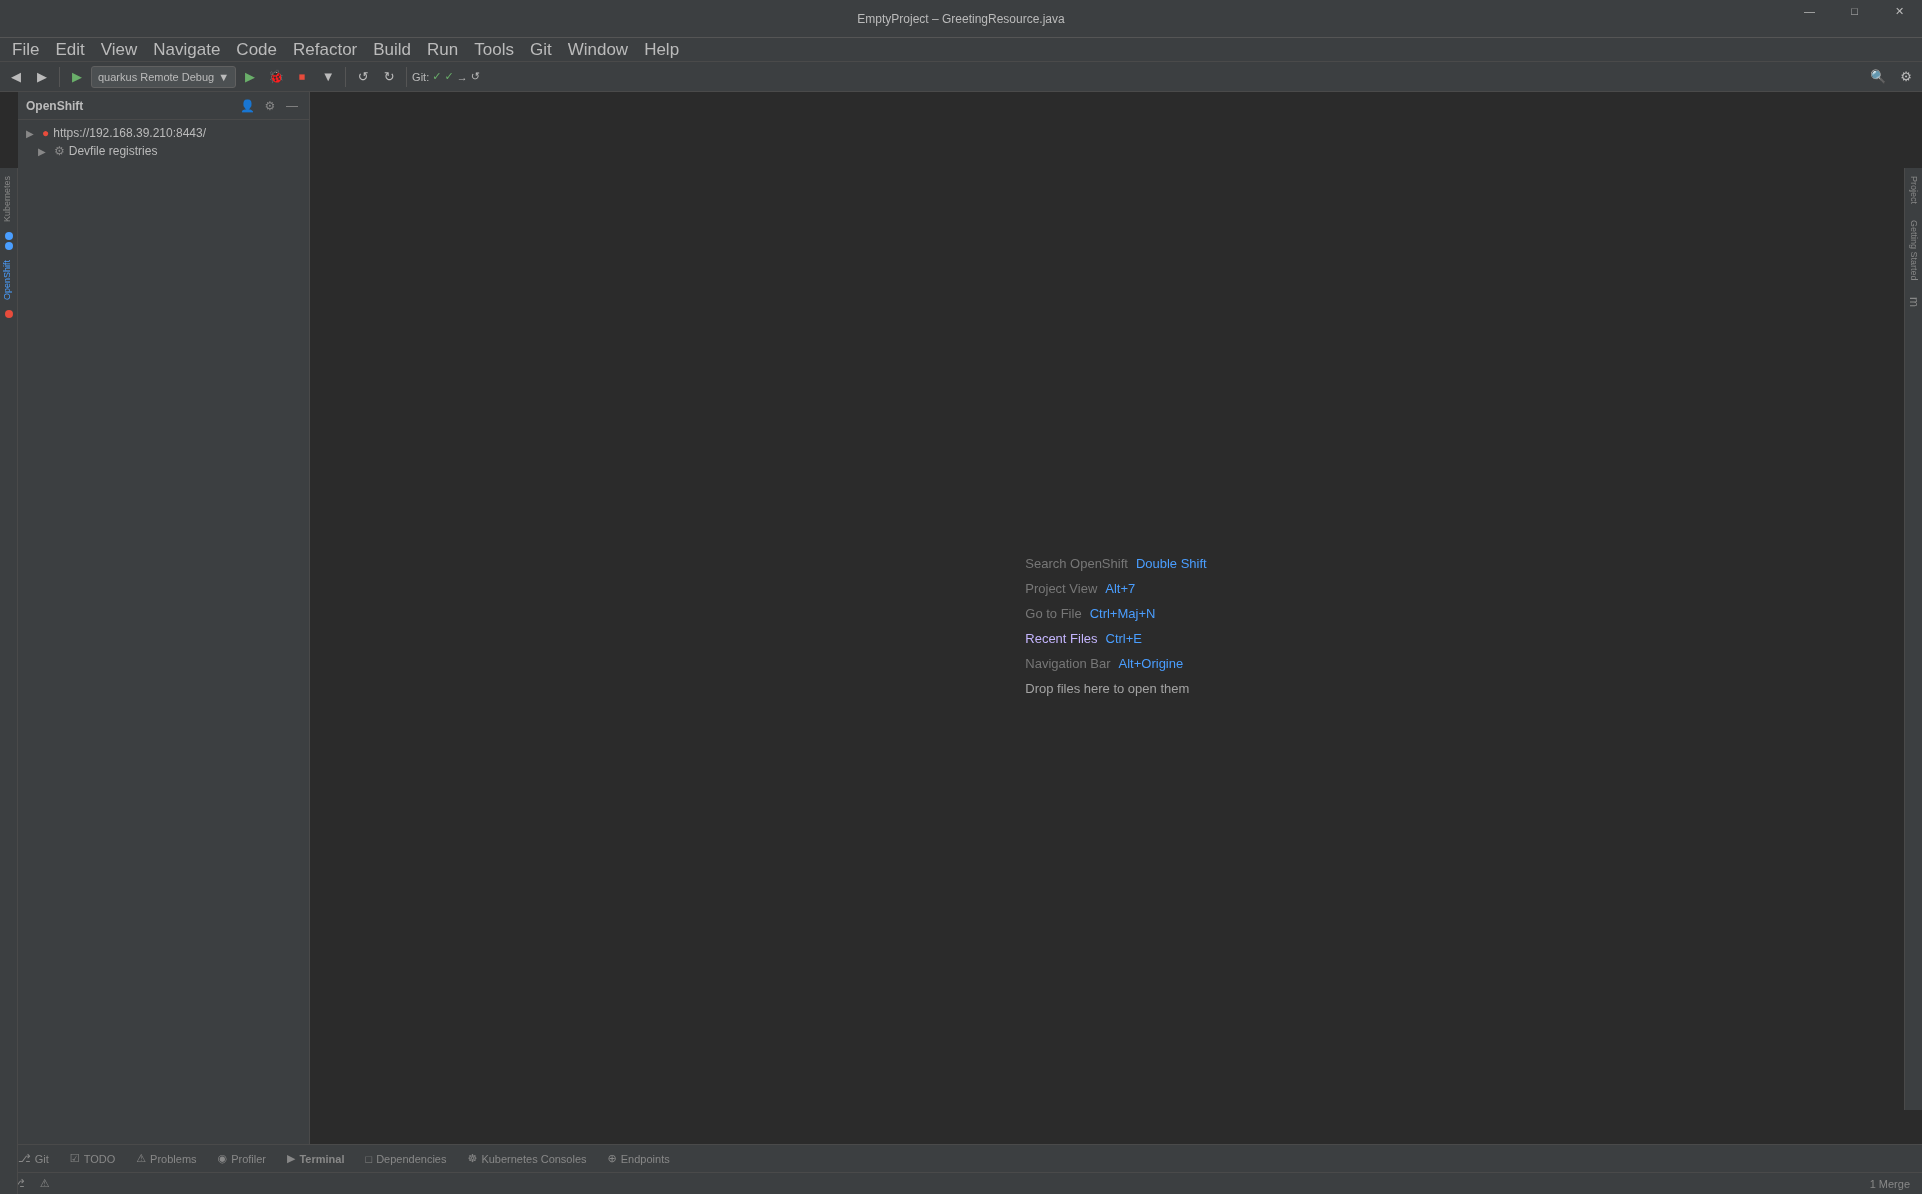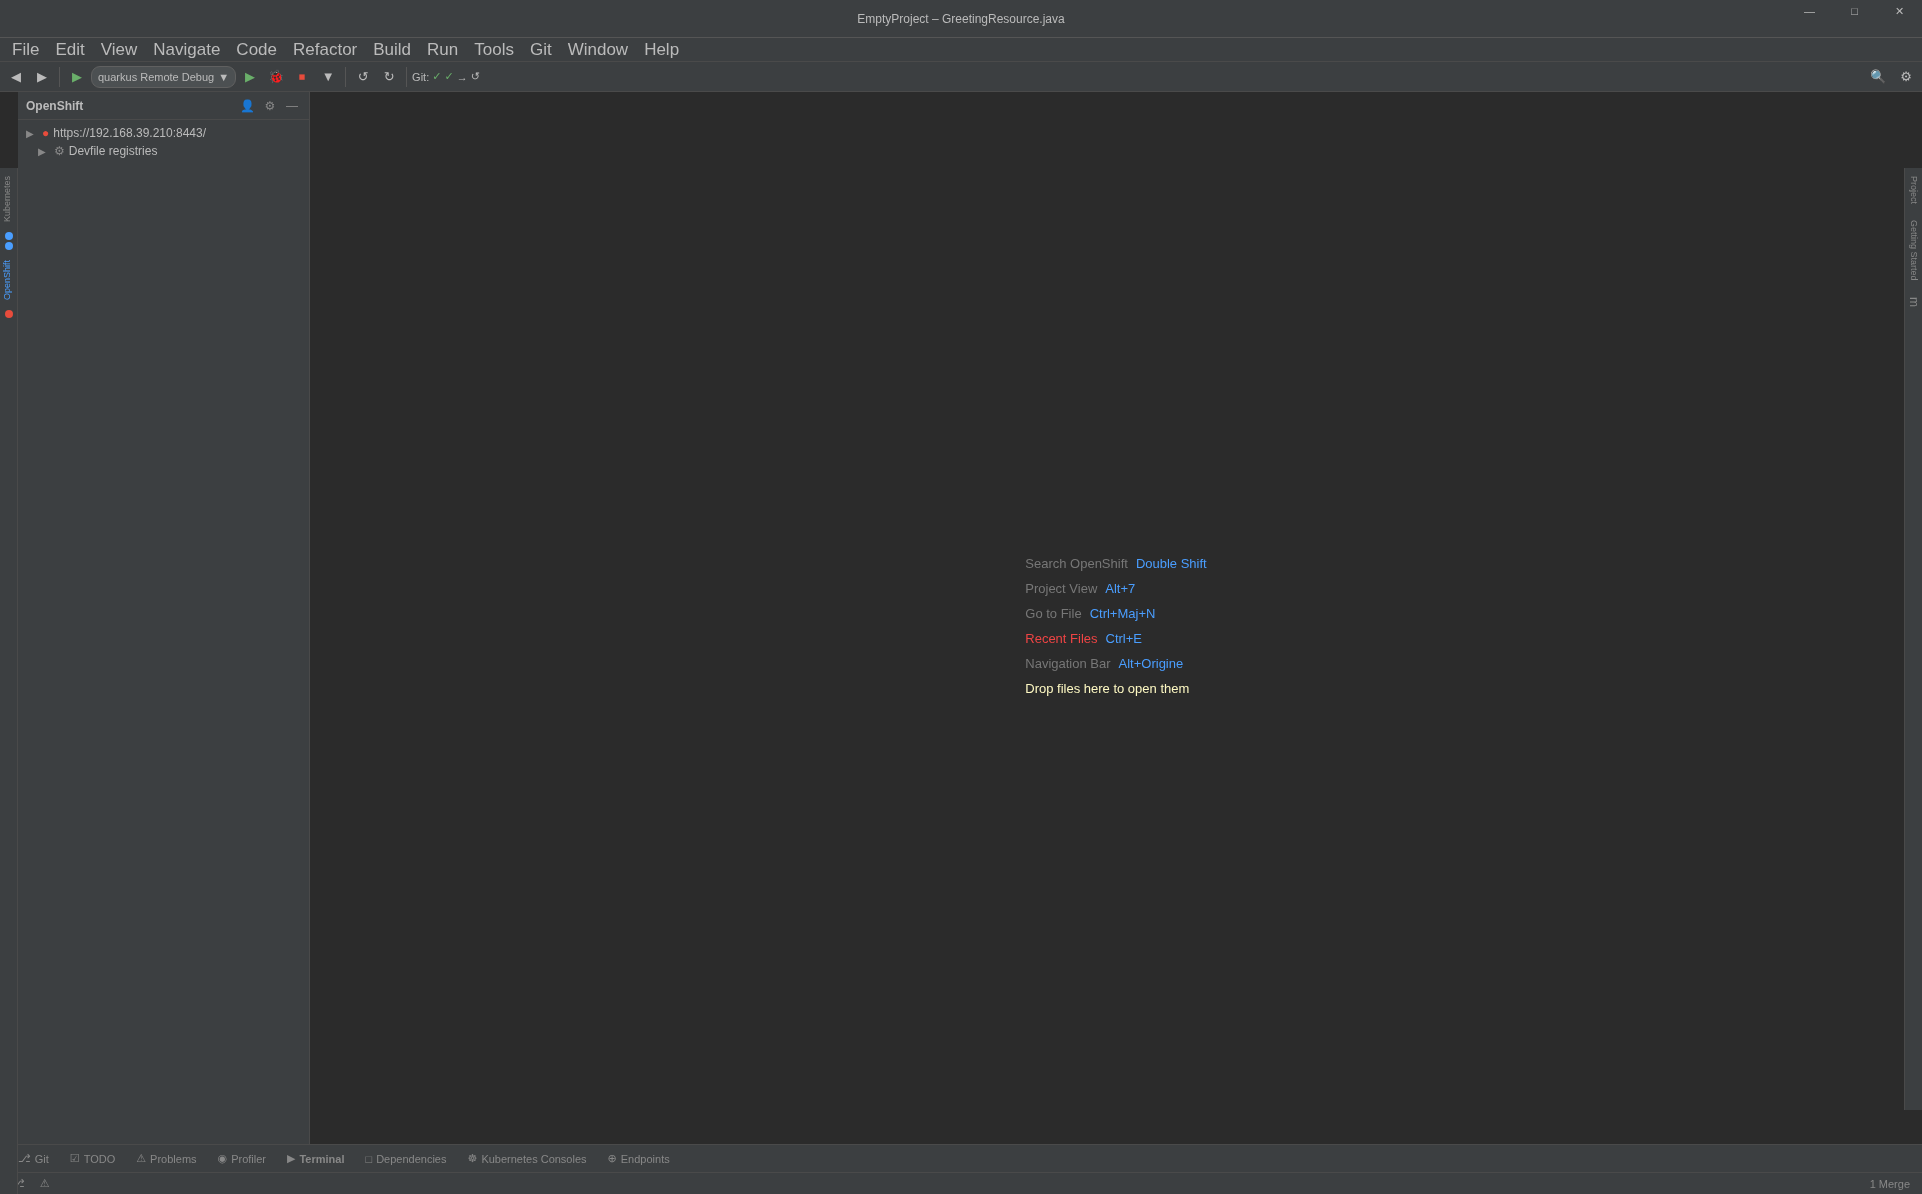--- a/index.html
+++ b/index.html
@@ -93,21 +93,21 @@
       width: 1px;
       height: 20px;
       background: #555;
       margin: 0 3px;
     }
     .toolbar-dropdown {
       display: flex;
       align-items: center;
       background: #4c5052;
       border: 1px solid #606060;
-      border-radius: 9px;
+      border-radius: 3px;
       padding: 2px 6px;
       cursor: pointer;
       font-size: 11px;
       color: #bbbbbb;
       height: 22px;
       gap: 4px;
     }
     .git-status {
       display: flex;
       align-items: center;
@@ -429,29 +429,29 @@
       </div>
       <div class="hint-row">
         <span style="color:#777; font-size:13px;">Project View</span>
         <span class="hint-shortcut" style="color:#4a9eff; font-size:13px;">Alt+7</span>
       </div>
       <div class="hint-row">
         <span style="color:#777; font-size:13px;">Go to File</span>
         <span class="hint-shortcut" style="color:#4a9eff; font-size:13px;">Ctrl+Maj+N</span>
       </div>
       <div class="hint-row">
-        <span style="color:#ef4444; font-size:13px;">Recent Files</span>
+        <span style="color:#c4b5fd; font-size:13px;">Recent Files</span>
         <span class="hint-shortcut" style="color:#4a9eff; font-size:13px;">Ctrl+E</span>
       </div>
       <div class="hint-row">
         <span style="color:#777; font-size:13px;">Navigation Bar</span>
         <span class="hint-shortcut" style="color:#4a9eff; font-size:13px;">Alt+Origine</span>
       </div>
       <div class="hint-row">
-        <span style="color:#fef9c3; font-size:13px;text-align:center;">Drop files here to open them</span>
+        <span style="color:#a3a3a3; font-size:13px;text-align:center;">Drop files here to open them</span>
       </div>
     </div>
   </div>
 
   <div id="right-bar" style="width:18px; background:#3c3f41; border-left:1px solid #4a4a4a; display:flex; flex-direction:column; align-items:center; padding:4px 0; gap:8px;">
     <div class="right-bar-item" style="writing-mode:vertical-rl; font-size:9px; color:#888; cursor:pointer; padding:4px 1px;">Project</div>
     <div class="right-bar-item" style="writing-mode:vertical-rl; font-size:9px; color:#888; cursor:pointer; padding:4px 1px;">Getting Started</div>
     <div class="right-bar-item" style="font-size:12px; color:#888; cursor:pointer; padding:4px 1px;">m</div>
   </div>
 

